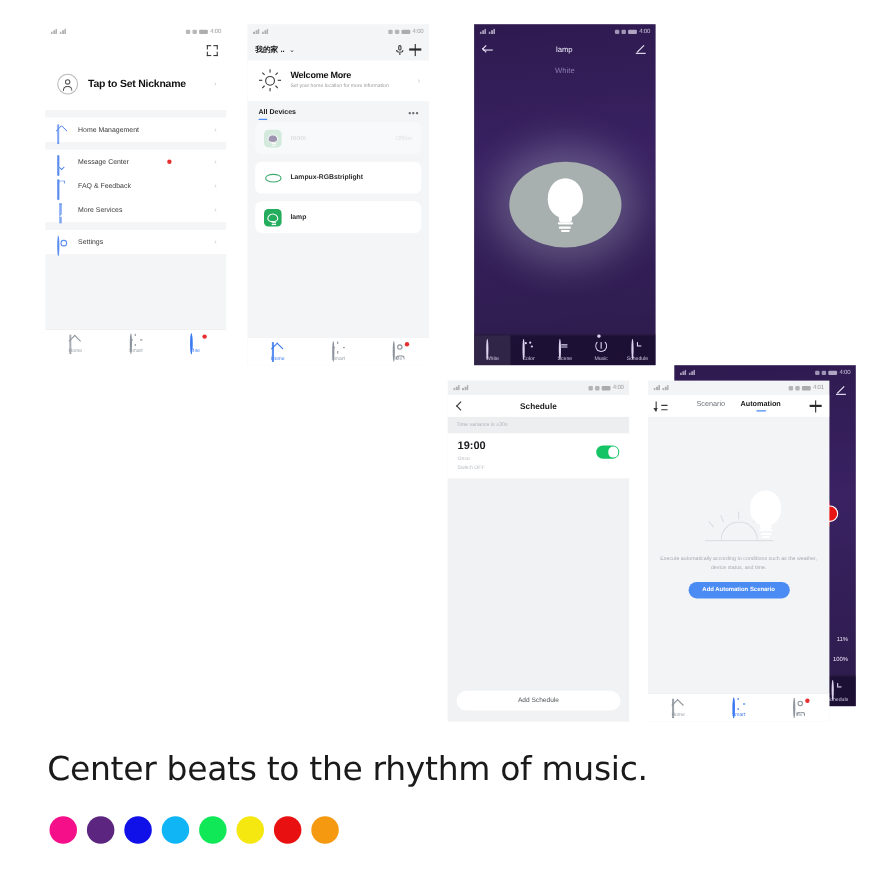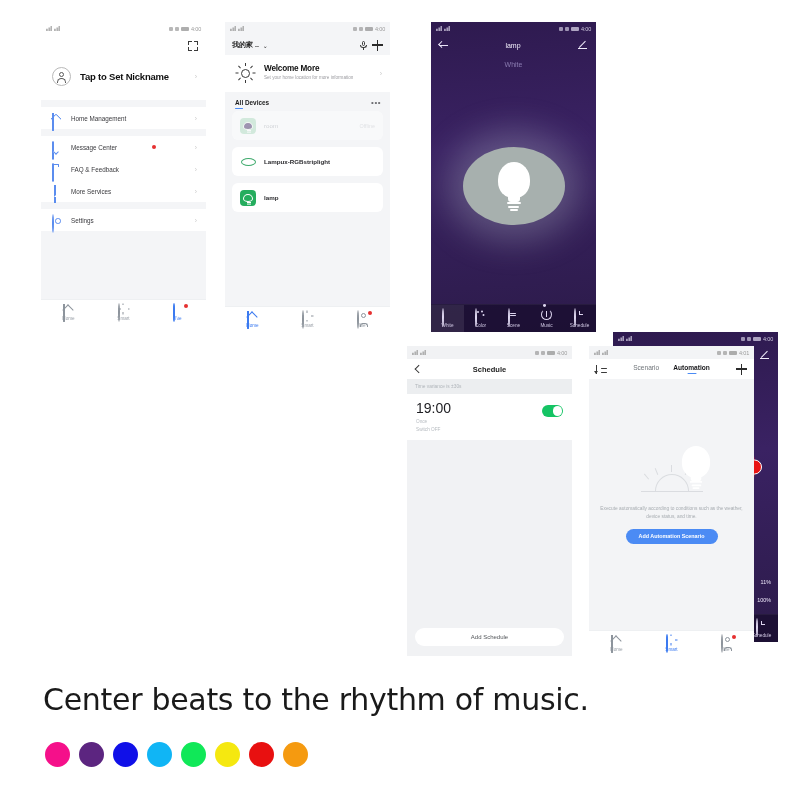--- a/index.html
+++ b/index.html
@@ -285,21 +285,21 @@
   .p7 .nav { background:#fff; }
   .sched-hint {
     background: #eceef0; font-size: 4.8px; color: #b1b6bb;
     padding: 5px 8px;
   }
   .sched-item {
     background: #fff; padding: 6px 9px 7px 9px;
     display: flex; align-items: flex-start;
   }
   .sched-left { flex: 1; }
-  .sched-time { font-size: 14px; color: #1d1d21; font-weight: normal; }
+  .sched-time { font-size: 10px; color: #1d1d21; font-weight: bold; }
   .sched-meta { font-size: 4.7px; color: #b6bbc0; margin-top: 1.5px; line-height: 1.5; }
   .toggle {
     width: 21px; height: 11.5px; border-radius: 6px; background: #15c464;
     position: relative; margin-top: 5px; flex: none;
   }
   .toggle .knob { position:absolute; right:1px; top:1px; width:9.5px; height:9.5px; border-radius:50%; background:#fff; }
   .p7-filler { flex: 1; background: #f1f2f4; }
   .addsched-wrap { padding: 7px 8px 10px; background: #f1f2f4; }
   .addsched-btn {
     height: 18px; border-radius: 9px; background: #fff;

